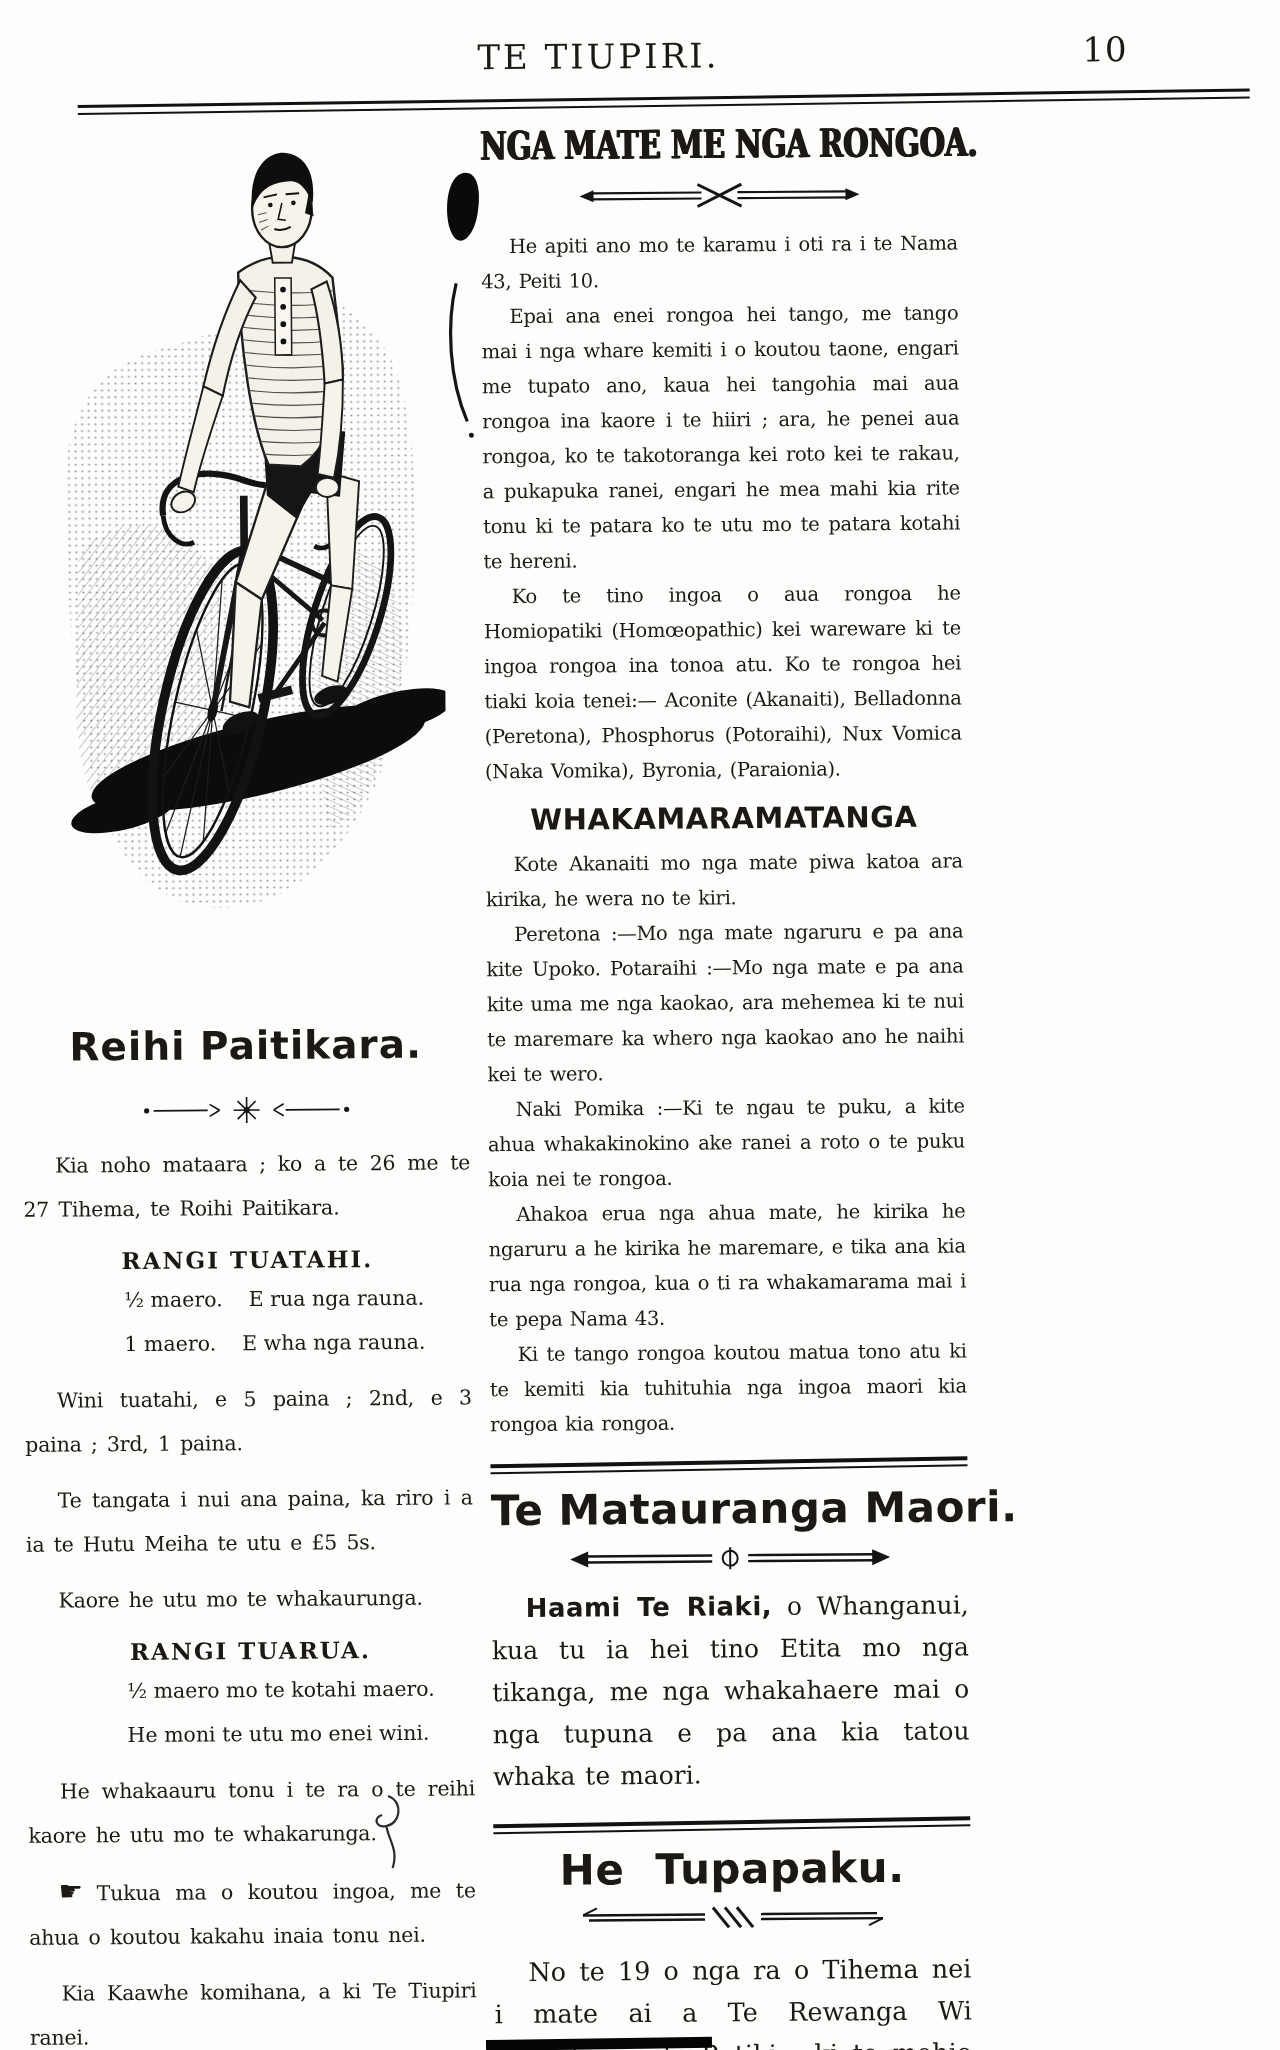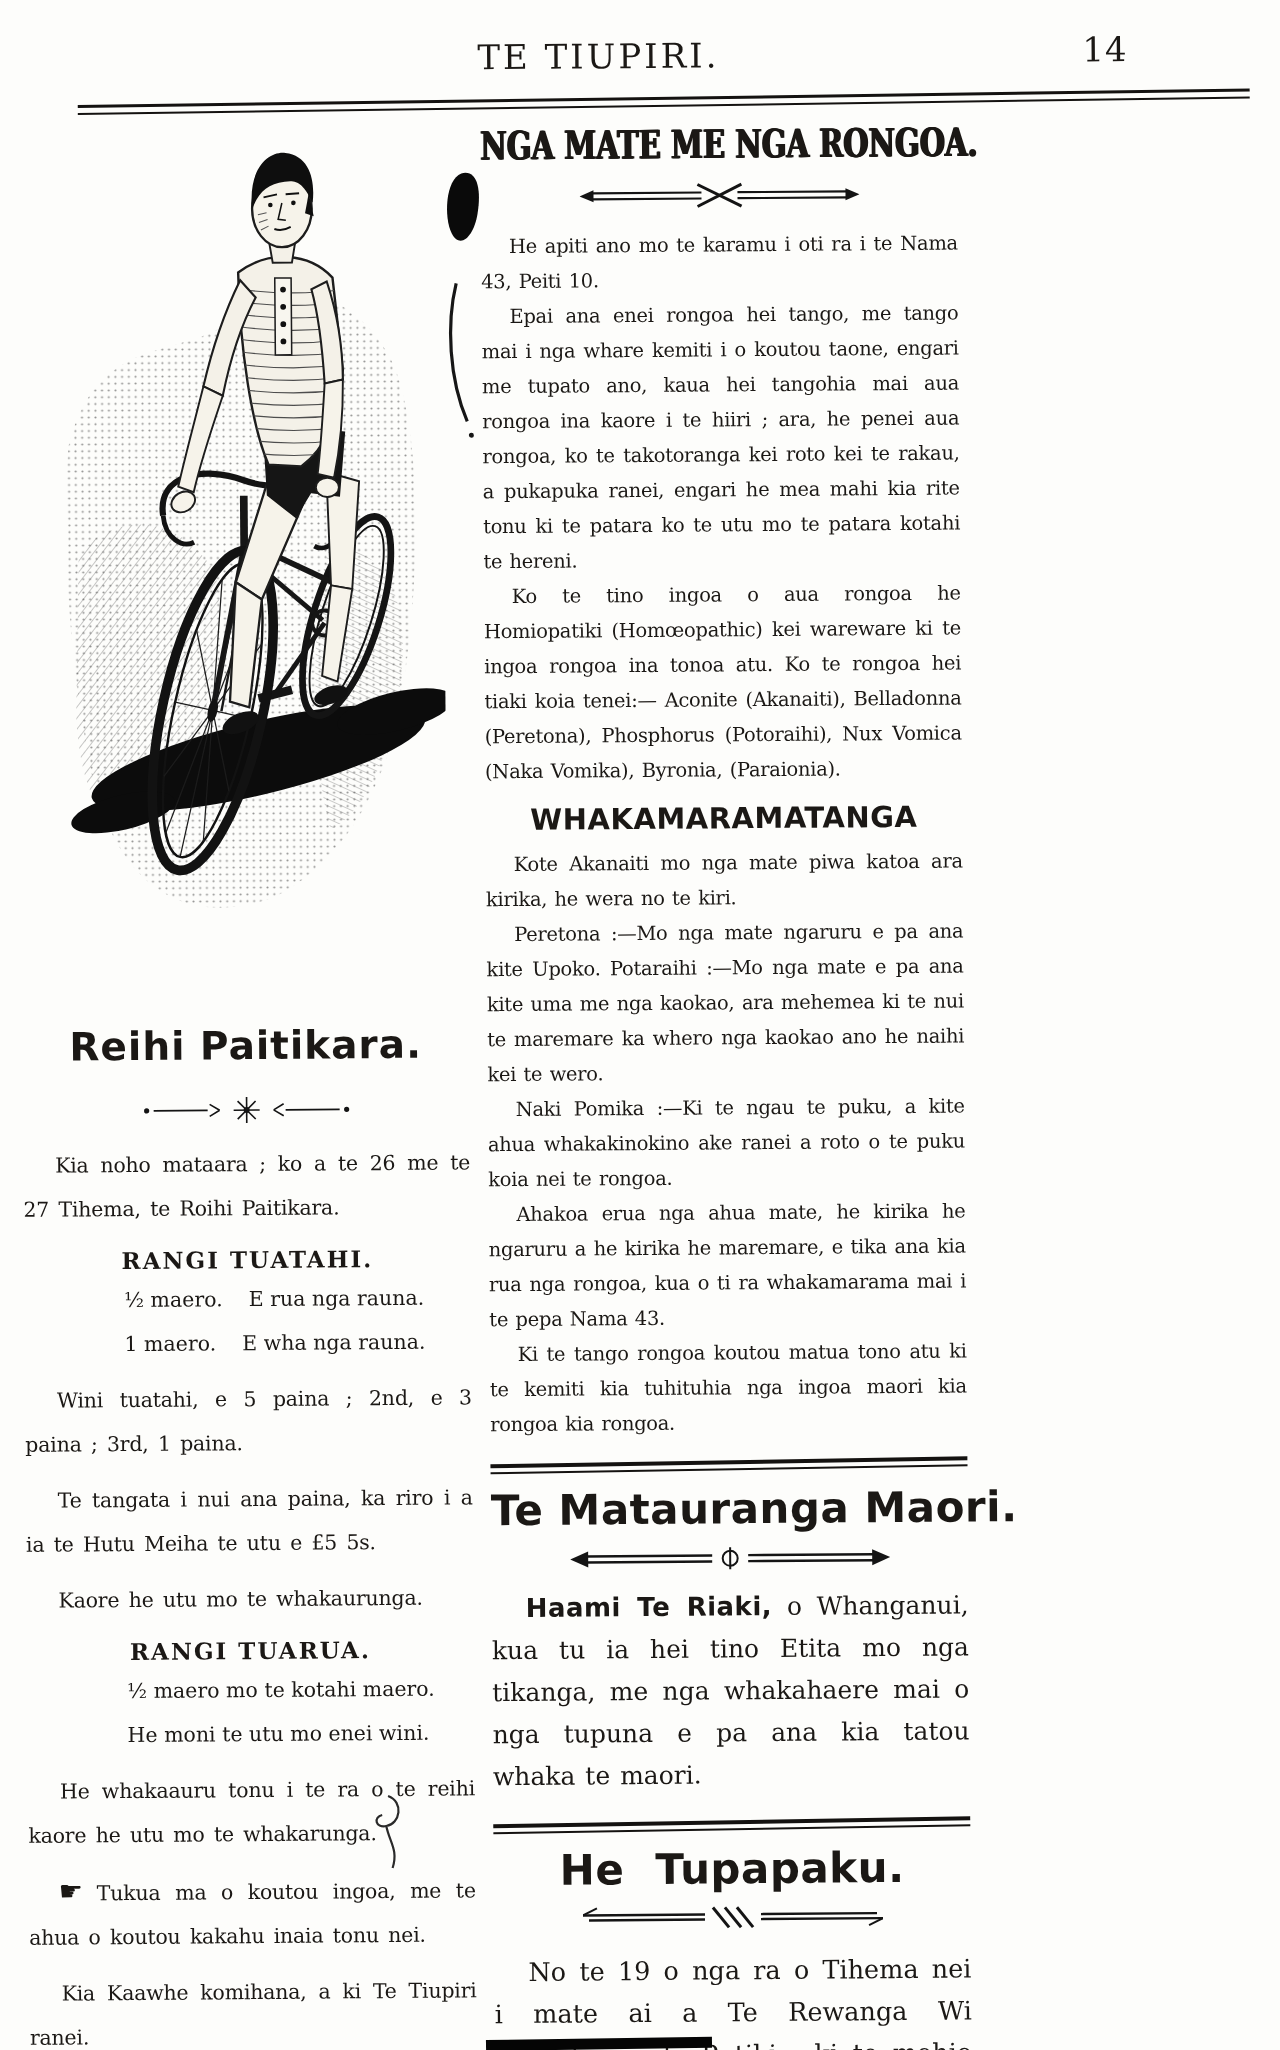--- a/index.html
+++ b/index.html
@@ -68,21 +68,21 @@
   .squiggle{position:absolute;left:352px;top:1788px;}
   .bottom-bar{position:absolute;left:478px;top:2038px;width:226px;height:11px;background:#050505;transform:rotate(-0.4deg);}
 </style>
 </head>
 <body>
 
 <div class="page">
 
   <div>
     <div class="masthead-title">TE TIUPIRI.</div>
-    <div class="page-number">14</div>
+    <div class="page-number">10</div>
     <div class="rule-top a"></div>
     <div class="rule-top b"></div>
   </div>
 
   <div class="col-left">
 
     <svg class="illus" viewBox="0 0 420 880" aria-hidden="true">
       <defs>
         <pattern id="pDots" width="7" height="7" patternUnits="userSpaceOnUse">
             <circle cx="2.5" cy="2.5" r="1.1" fill="#2b2b2b"></circle>

